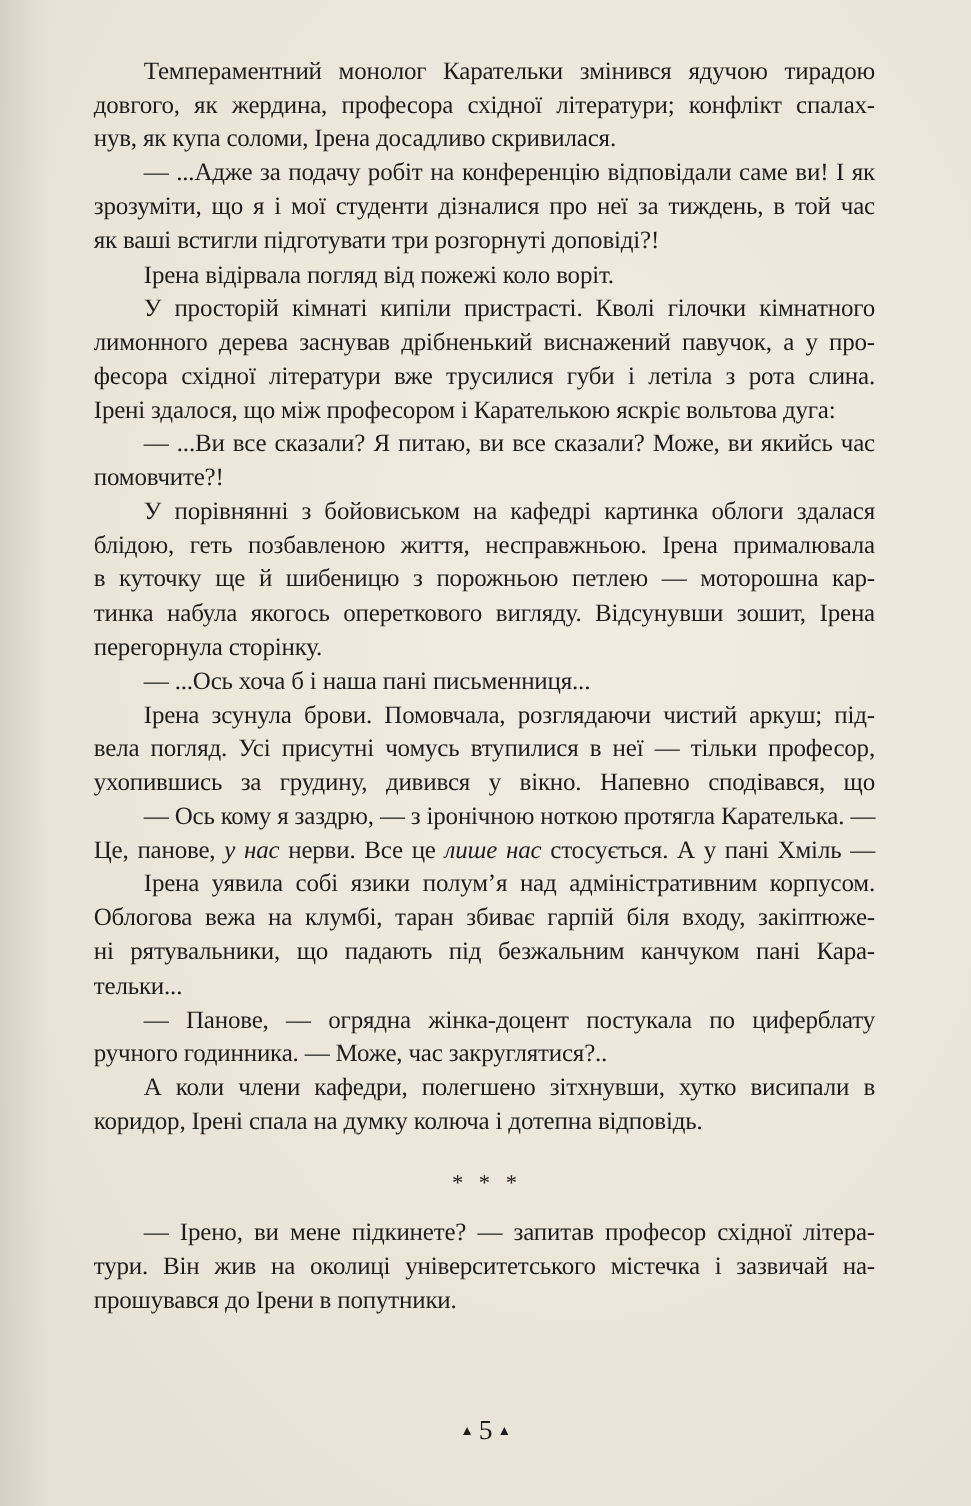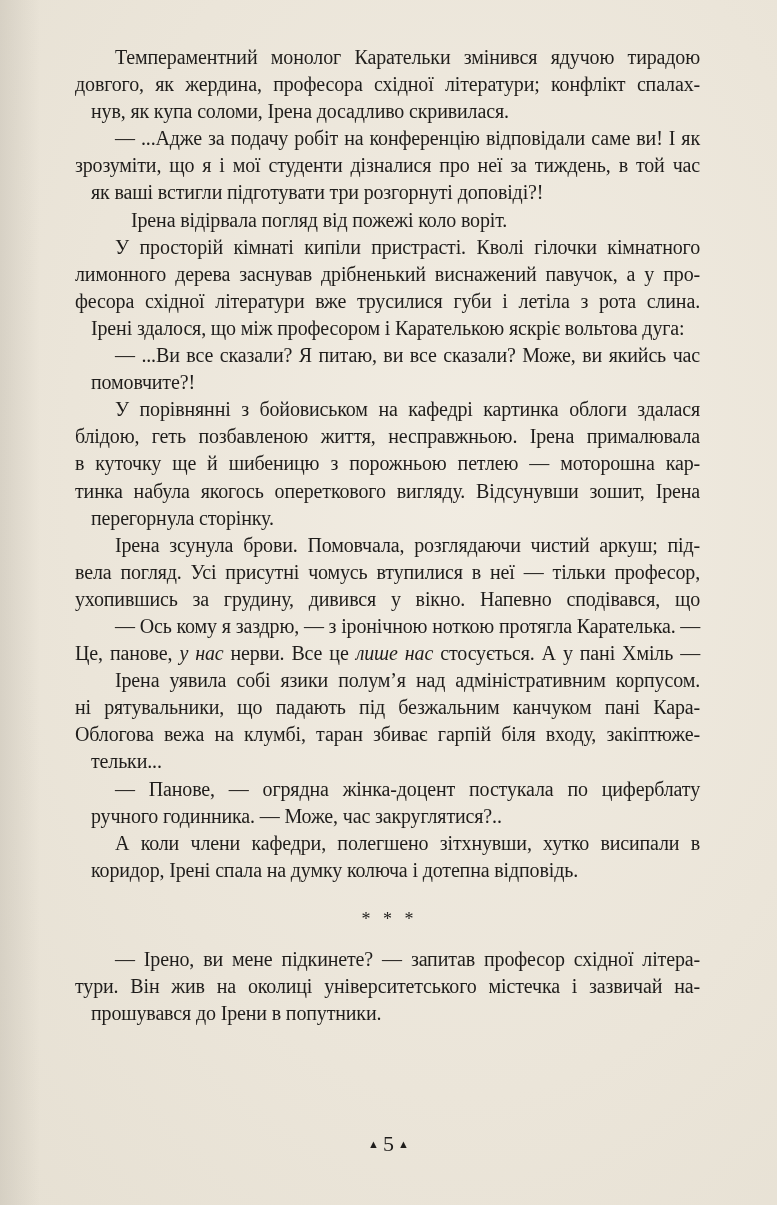--- a/index.html
+++ b/index.html
@@ -29,21 +29,20 @@
       font-size: 20px;
       line-height: 27.1px;
       height: 27.1px;
       white-space: nowrap;
       text-align: justify;
       text-align-last: justify;
       letter-spacing: -0.15px;
     }
     .line.last {
       text-align-last: left;
-      margin-left: 16px;
     }
     .indent {
       padding-left: 40px;
     }
     .line em {
       font-style: italic;
     }
     .separator {
       display: block;
       text-align: center;
@@ -98,32 +97,35 @@
       <span class="line last">помовчите?!</span>
     </div>
     <div class="paragraph">
       <span class="line indent">У порівнянні з бойовиськом на кафедрі картинка облоги здалася</span>
       <span class="line">блідою, геть позбавленою життя, несправжньою. Ірена прималювала</span>
       <span class="line">в куточку ще й шибеницю з порожньою петлею — моторошна кар-</span>
       <span class="line">тинка набула якогось опереткового вигляду. Відсунувши зошит, Ірена</span>
       <span class="line last">перегорнула сторінку.</span>
     </div>
     <div class="paragraph">
+      <span class="line indent last">— ...Ось хоча б і наша пані письменниця...</span>
+    </div>
+    <div class="paragraph">
       <span class="line indent">Ірена зсунула брови. Помовчала, розглядаючи чистий аркуш; під-</span>
       <span class="line">вела погляд. Усі присутні чомусь втупилися в неї — тільки професор,</span>
       <span class="line">ухопившись за грудину, дивився у вікно. Напевно сподівався, що</span>
     </div>
     <div class="paragraph">
       <span class="line indent">— Ось кому я заздрю, — з іронічною ноткою протягла Каратeлька. —</span>
       <span class="line"><span>Це, панове, </span><em>у нас</em><span> нерви. Все це </span><em>лише</em><span> </span><em>нас</em><span> стосується. А у пані Хміль —</span></span>
     </div>
     <div class="paragraph">
       <span class="line indent">Ірена уявила собі язики полум’я над адміністративним корпусом.</span>
+      <span class="line">Облогова вежа на клумбі, таран збиває гарпій біля входу, закіптюже-</span>
       <span class="line">ні рятувальники, що падають під безжальним канчуком пані Кара-</span>
-      <span class="line">Облогова вежа на клумбі, таран збиває гарпій біля входу, закіптюже-</span>
       <span class="line last">тельки...</span>
     </div>
     <div class="paragraph">
       <span class="line indent">— Панове, — огрядна жінка-доцент постукала по циферблату</span>
       <span class="line last">ручного годинника. — Може, час закруглятися?..</span>
     </div>
     <div class="paragraph">
       <span class="line indent">А коли члени кафедри, полегшено зітхнувши, хутко висипали в</span>
       <span class="line last">коридор, Ірені спала на думку колюча і дотепна відповідь.</span>
     </div>

